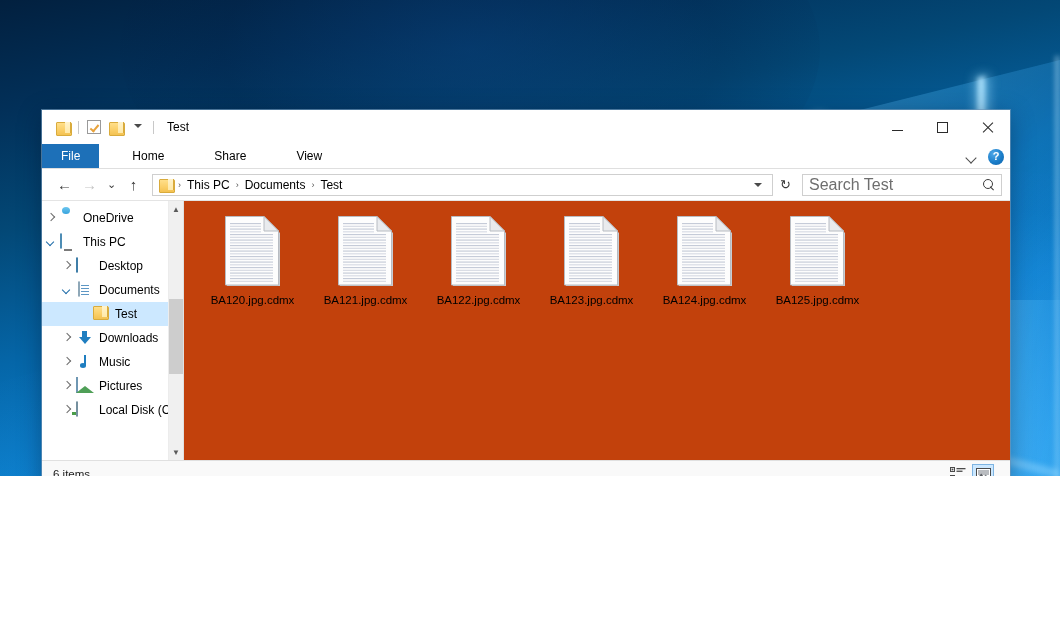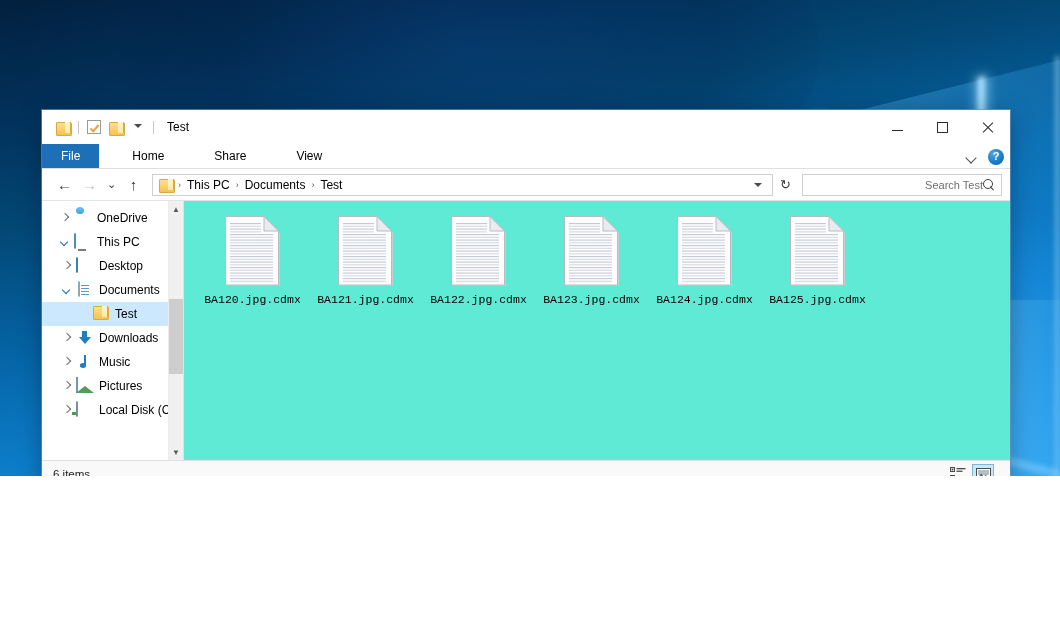--- a/index.html
+++ b/index.html
@@ -332,26 +332,25 @@
     display: flex;
     align-items: center;
     padding: 0 6px;
     margin-left: 5px;
     flex: 0 0 auto;
   }
   #search-input {
     border: none;
     outline: none;
     flex: 1;
-    font-size: 11px;
+    font-size: 16px;
     font-family: "Liberation Sans", sans-serif;
     color: #6d28d9;
     background: transparent;
     min-width: 0;
-    text-align: right;
   }
   #search-input::placeholder { color: #6e6e6e; }
   .search-glyph {
     width: 12px; height: 12px;
     position: relative;
     flex: 0 0 auto;
   }
   .search-glyph::before {
     content: "";
     position: absolute;
@@ -422,21 +421,21 @@
     border-bottom: 1.3px solid #1d6ba8;
     transform: rotate(45deg);
   }
   .tree-icon {
     width: 18px; height: 16px;
     flex: 0 0 18px;
     margin-right: 5px;
     position: relative;
   }
   .tree-label { overflow: hidden; text-overflow: ellipsis; }
-  .indent-1 { padding-left: 14px; }
+  .indent-1 { padding-left: 0px; }
   .indent-2 { padding-left: 16px; }
   .indent-3 { padding-left: 32px; }
 
   
   .ico-onedrive {
     width: 17px; height: 11px;
     margin-top: 3px;
     background: linear-gradient(180deg,#46b4e8 0%,#1f8fd0 100%);
     border-radius: 6px 7px 5px 5px;
     position: relative;
@@ -619,26 +618,25 @@
     left: 0;
     top: 36%;
     width: 15px;
     height: 33%;
     background: #cdcdcd;
   }
 
   
   #content-pane {
     flex: 1;
-    background: #5eead4;
+    background: #c2410c;
     border-left: 1px solid #e1e1e1;
     padding: 12px 6px 0 12px;
     overflow: hidden;
     position: relative;
-    font-family: Liberation Mono, monospace;
   }
   #file-grid {
     display: flex;
     flex-wrap: wrap;
     align-content: flex-start;
   }
   .file-item {
     width: 113px;
     padding: 3px 2px 4px;
     display: flex;

